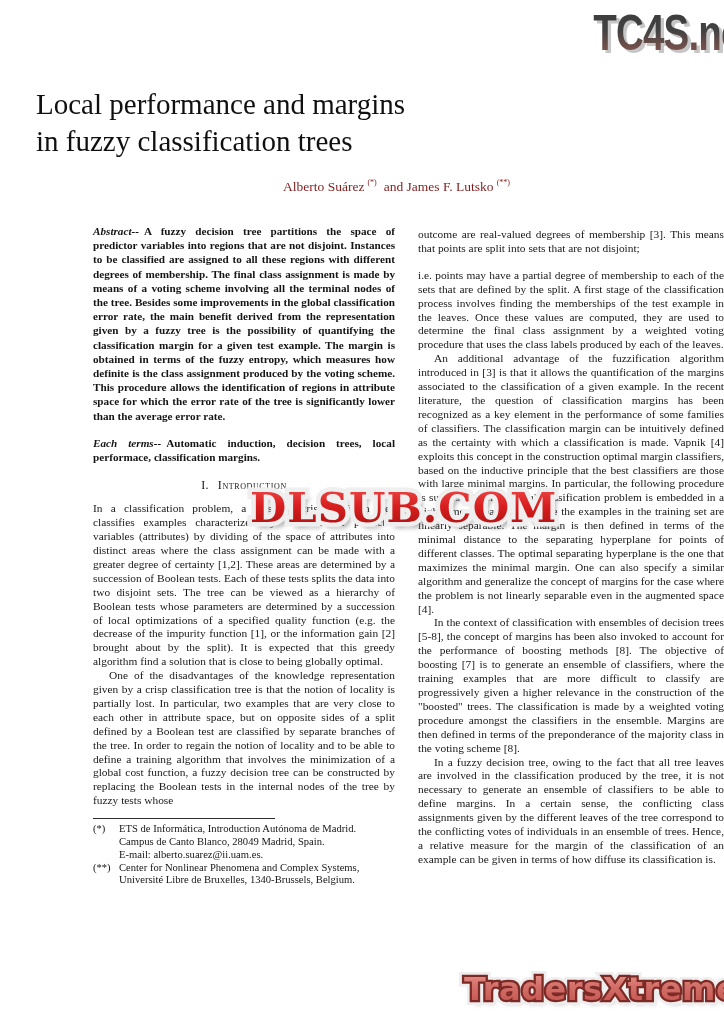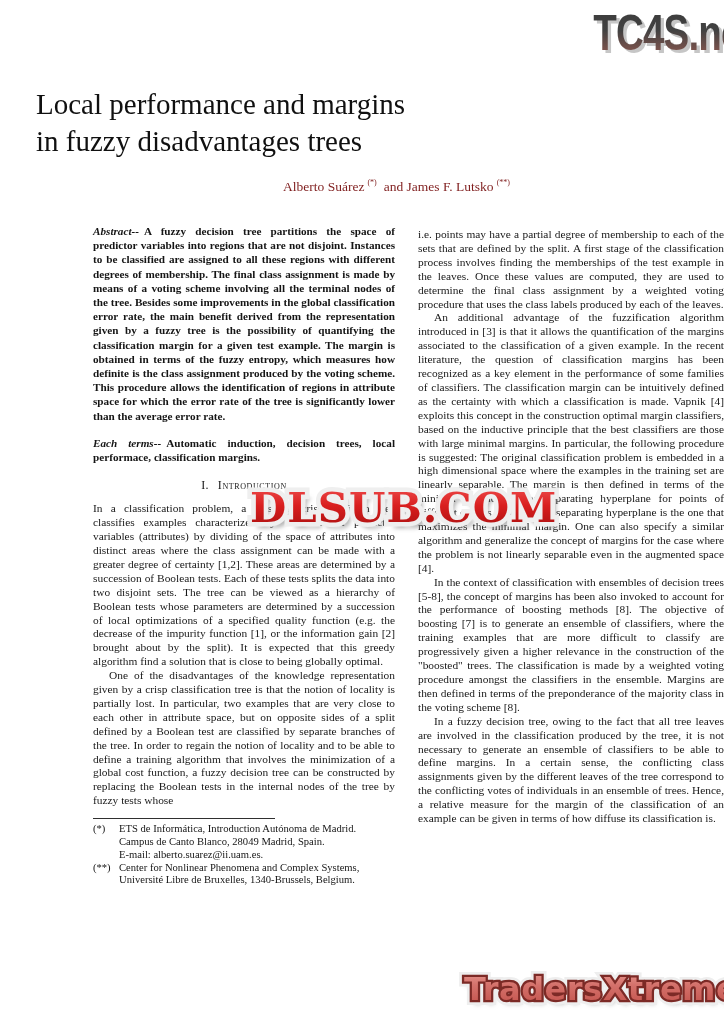--- a/index.html
+++ b/index.html
@@ -118,21 +118,21 @@
 
 <div class="page">
 
   <div class="wm wm-top">
     <span class="wm-layer shadow">TC4S.net</span>
     <span class="wm-layer rel fill">TC4S.net</span>
   </div>
 
   <h1 class="title">
     <span>Local performance and margins</span><br>
-    <span>in fuzzy disadvantages trees</span>
+    <span>in fuzzy classification trees</span>
   </h1>
 
   <div class="authors">
     <span>Alberto Suárez</span><sup>(*)</sup><span class="conj">and James F. Lutsko</span><sup>(**)</sup>
   </div>
 
   <div class="col col-left">
     <p class="abstract"><i class="lead">Abstract--</i><span>A fuzzy decision tree partitions the space of predictor variables into regions that are not disjoint. Instances to be classified are assigned to all these regions with different degrees of membership. The final class assignment is made by means of a voting scheme involving all the terminal nodes of the tree. Besides some improvements in the global classification error rate, the main benefit derived from the representation given by a fuzzy tree is the possibility of quantifying the classification margin for a given test example. The margin is obtained in terms of the fuzzy entropy, which measures how definite is the class assignment produced by the voting scheme. This procedure allows the identification of regions in attribute space for which the error rate of the tree is significantly lower than the average error rate.</span></p>
 
     <p class="index"><i class="lead">Each terms--</i><span>Automatic induction, decision trees, local performace, classification margins.</span></p>
@@ -158,20 +158,21 @@
         <div class="fn-row">
           <span class="fn-marker">(**)</span>
           <span>Center for Nonlinear Phenomena and Complex Systems,</span>
         </div>
         <div class="fn-cont">Université Libre de Bruxelles, 1340-Brussels, Belgium.</div>
       </div>
     </div>
   </div>
 
   <div class="col col-right">
+    <p class="body-p gap-after">outcome are real-valued degrees of membership [3]. This means that points are split into sets that are not disjoint;</p>
     <p class="body-p">i.e. points may have a partial degree of membership to each of the sets that are defined by the split. A first stage of the classification process involves finding the memberships of the test example in the leaves. Once these values are computed, they are used to determine the final class assignment by a weighted voting procedure that uses the class labels produced by each of the leaves.</p>
     <p class="body-p indent">An additional advantage of the fuzzification algorithm introduced in [3] is that it allows the quantification of the margins associated to the classification of a given example. In the recent literature, the question of classification margins has been recognized as a key element in the performance of some families of classifiers. The classification margin can be intuitively defined as the certainty with which a classification is made. Vapnik [4] exploits this concept in the construction optimal margin classifiers, based on the inductive principle that the best classifiers are those with large minimal margins. In particular, the following procedure is suggested: The original classification problem is embedded in a high dimensional space where the examples in the training set are linearly separable. The margin is then defined in terms of the minimal distance to the separating hyperplane for points of different classes. The optimal separating hyperplane is the one that maximizes the minimal margin. One can also specify a similar algorithm and generalize the concept of margins for the case where the problem is not linearly separable even in the augmented space [4].</p>
     <p class="body-p indent">In the context of classification with ensembles of decision trees [5-8], the concept of margins has been also invoked to account for the performance of boosting methods [8]. The objective of boosting [7] is to generate an ensemble of classifiers, where the training examples that are more difficult to classify are progressively given a higher relevance in the construction of the "boosted" trees. The classification is made by a weighted voting procedure amongst the classifiers in the ensemble. Margins are then defined in terms of the preponderance of the majority class in the voting scheme [8].</p>
     <p class="body-p indent">In a fuzzy decision tree, owing to the fact that all tree leaves are involved in the classification produced by the tree, it is not necessary to generate an ensemble of classifiers to be able to define margins. In a certain sense, the conflicting class assignments given by the different leaves of the tree correspond to the conflicting votes of individuals in an ensemble of trees. Hence, a relative measure for the margin of the classification of an example can be given in terms of how diffuse its classification is.</p>
   </div>
 
   <div class="wm wm-mid">
     <span class="wm-layer outline">DLSUB.COM</span>
     <span class="wm-layer rel fill">DLSUB.COM</span>
   </div>

